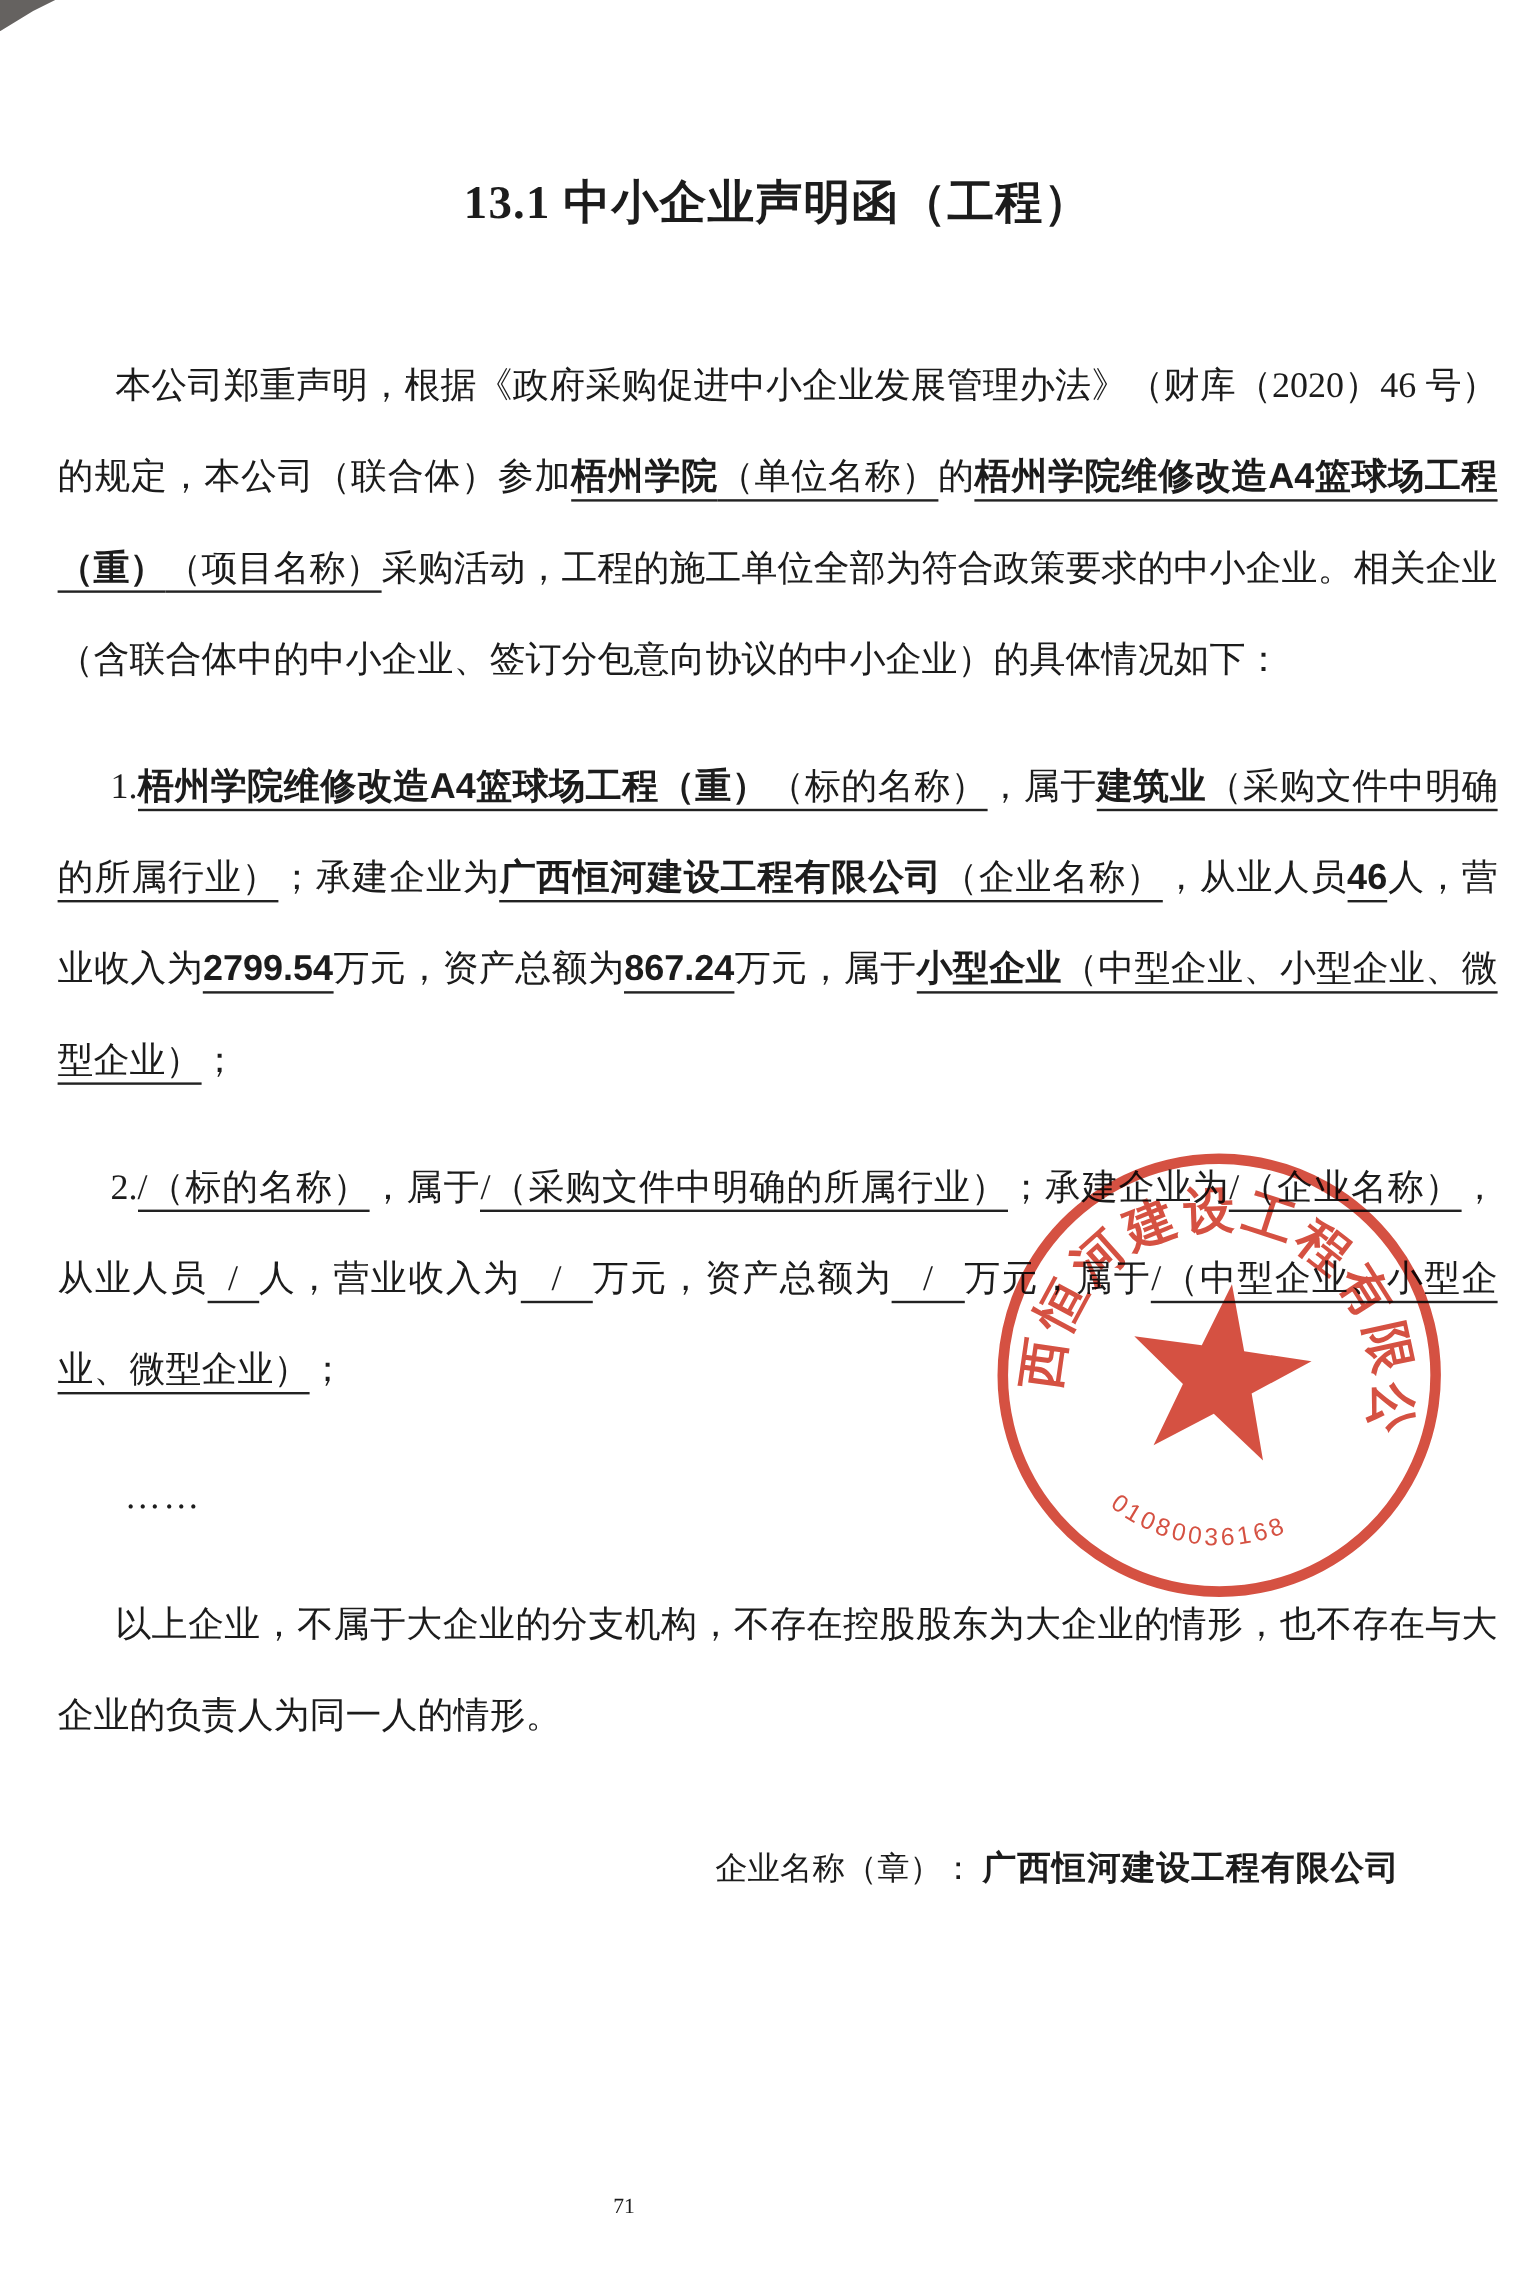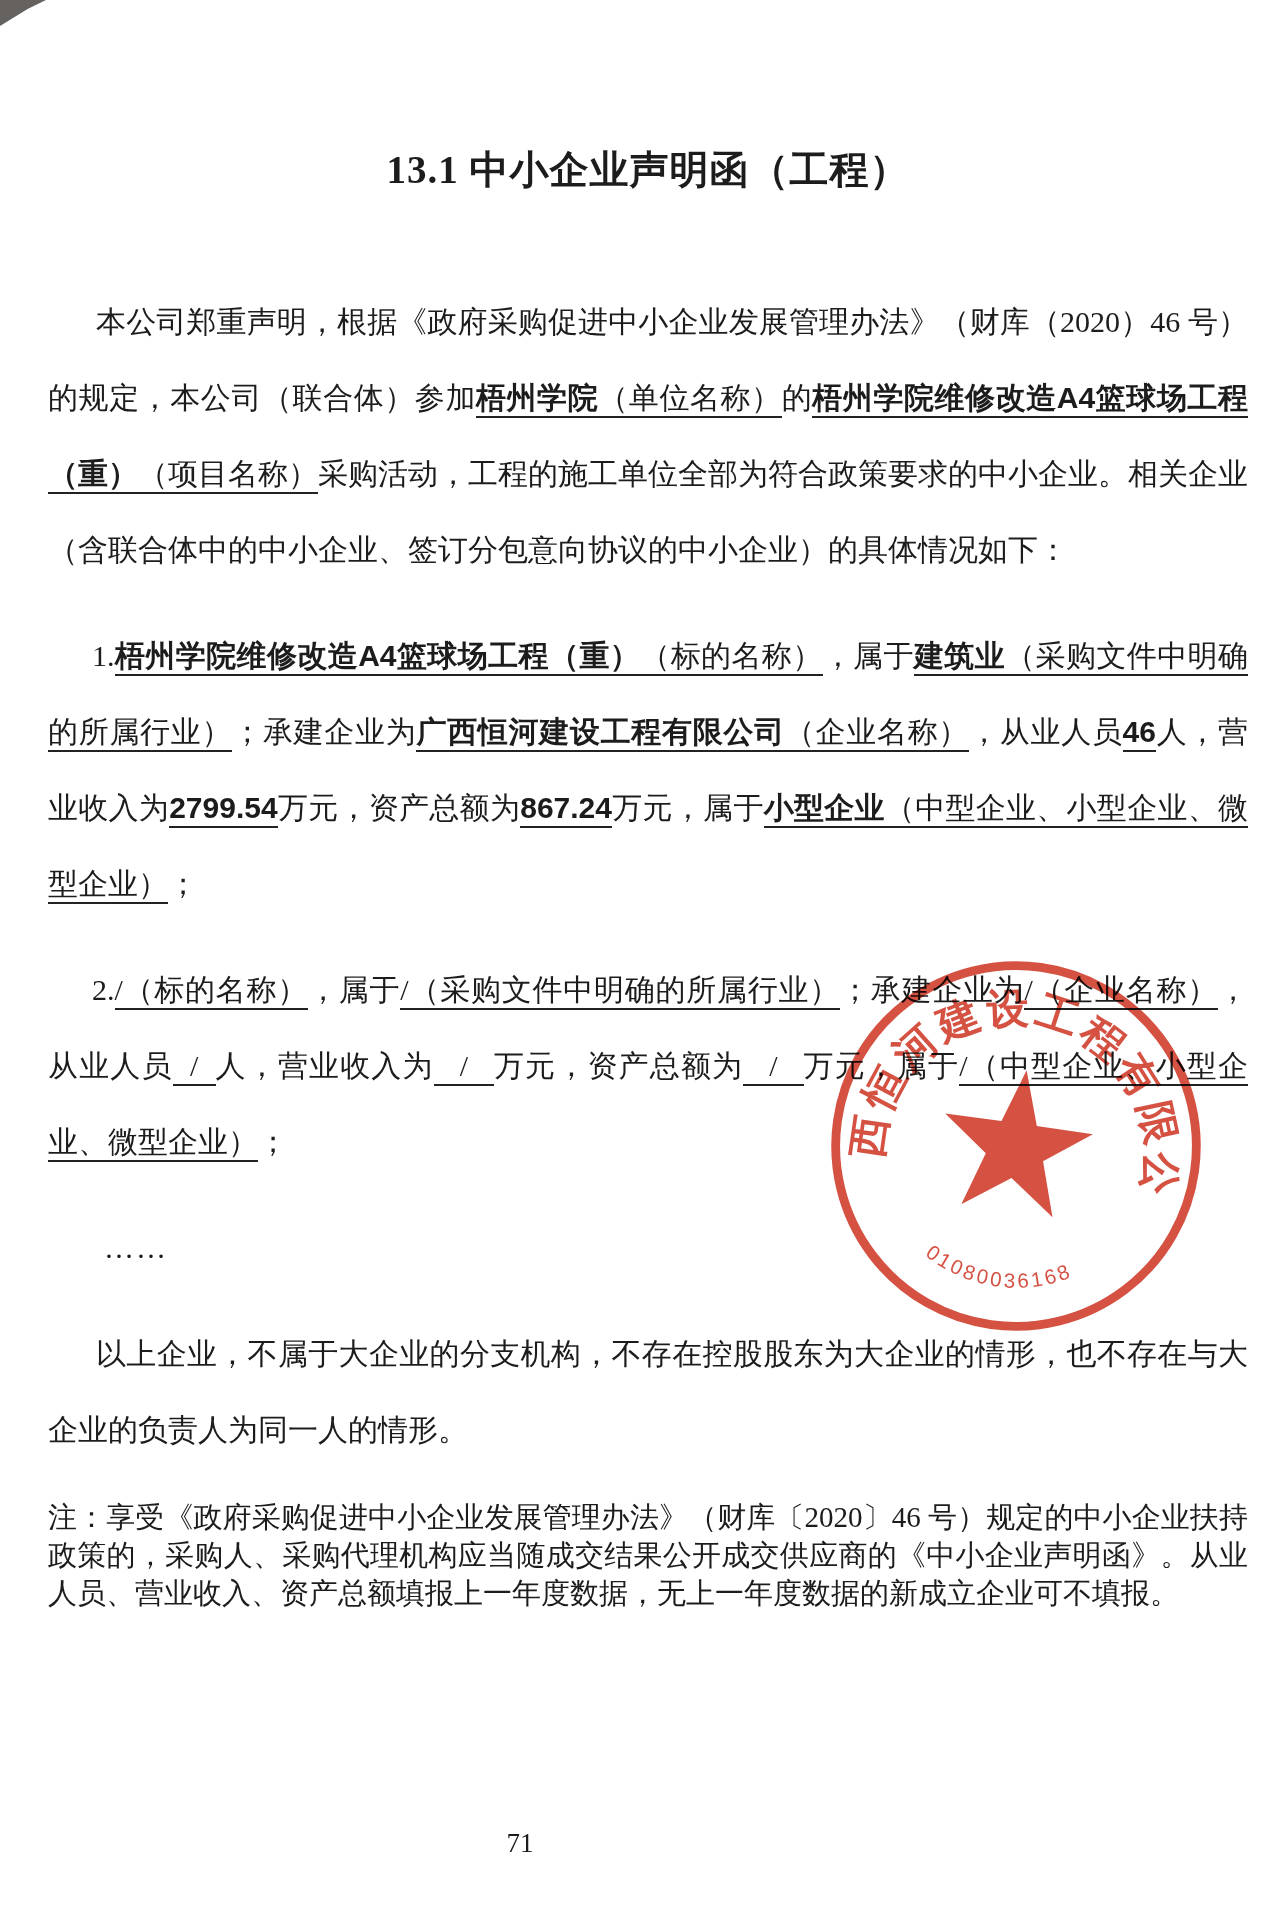--- a/index.html
+++ b/index.html
@@ -66,21 +66,21 @@
     margin-top:30px;
     font-size:29px;
     line-height:38px;
     text-align:justify;
   }
   .page-number{
     position:absolute;
     left:0;right:240px;
     top:1828px;
     text-align:center;
-    font-size:27px;
+    font-size:18px;
   }
   
   .seal{
     position:absolute;
     left:820px;top:950px;
     width:392px;height:392px;
     transform:rotate(8deg);
     mix-blend-mode:multiply;
     opacity:0.88;
     pointer-events:none;
@@ -110,23 +110,26 @@
 
     <p class="para item item1"><span>1.</span><span class="seg-b seg-u">梧州学院维修改造A4篮球场工程（重）</span><span class="seg-u">（标的名称）</span><span>，属于</span><span class="seg-b seg-u">建筑业</span><span class="seg-u">（采购文件中明确的所属行业）</span><span>；承建企业为</span><span class="seg-b seg-u">广西恒河建设工程有限公司</span><span class="seg-u">（企业名称）</span><span>，从业人员</span><span class="seg-b seg-u">46</span><span>人，营业收入为</span><span class="seg-b seg-u">2799.54</span><span>万元，资产总额为</span><span class="seg-b seg-u">867.24</span><span>万元，属于</span><span class="seg-b seg-u">小型企业</span><span class="seg-u">（中型企业、小型企业、微型企业）</span><span>；</span></p>
 
     <p class="para item item2"><span>2.</span><span class="seg-u">/（标的名称）</span><span>，属于</span><span class="seg-u">/（采购文件中明确的所属行业）</span><span>；承建企业为</span><span class="seg-u">/（企业名称）</span><span>，从业人员</span><span class="seg-u">&nbsp;&nbsp;/&nbsp;&nbsp;</span><span>人，营业收入为</span><span class="seg-u">&nbsp;&nbsp;&nbsp;/&nbsp;&nbsp;&nbsp;</span><span>万元，资产总额为</span><span class="seg-u">&nbsp;&nbsp;&nbsp;/&nbsp;&nbsp;&nbsp;</span><span>万元，属于</span><span class="seg-u">/（中型企业、小型企业、微型企业）</span><span>；</span></p>
 
     <p class="para ellipsis-line">……</p>
 
     <p class="para p3">以上企业，不属于大企业的分支机构，不存在控股股东为大企业的情形，也不存在与大企业的负责人为同一人的情形。</p>
 
 
+    <div class="sig-line sig-name">
+      <span>企业名称（章）：</span>
+      <span class="sig-value">广西恒河建设工程有限公司</span>
+    </div>
 
 
-    <p class="note">注：享受《政府采购促进中小企业发展管理办法》（财库〔2020〕46 号）规定的中小企业扶持政策的，采购人、采购代理机构应当随成交结果公开成交供应商的《中小企业声明函》。从业人员、营业收入、资产总额填报上一年度数据，无上一年度数据的新成立企业可不填报。</p>
 
   </div>
 
   <svg class="seal" viewBox="0 0 400 400">
     <defs>
       <path id="ringPath" d="M 70.3 247.2 A 135 135 0 1 1 329.7 247.2" fill="none"></path>
       <path id="serialPath" d="M 96 302 A 148 148 0 0 0 304 302" fill="none"></path>
     </defs>
     <circle cx="200" cy="200" r="184" fill="none" stroke="#cf3928" stroke-width="9"></circle>
     <polygon fill="#cf3928" points="200,122 218.2,176.9 276.1,177.3 229.5,211.6 247,266.7 200,233 153,266.7 170.5,211.6 123.9,177.3 181.8,176.9"></polygon>

